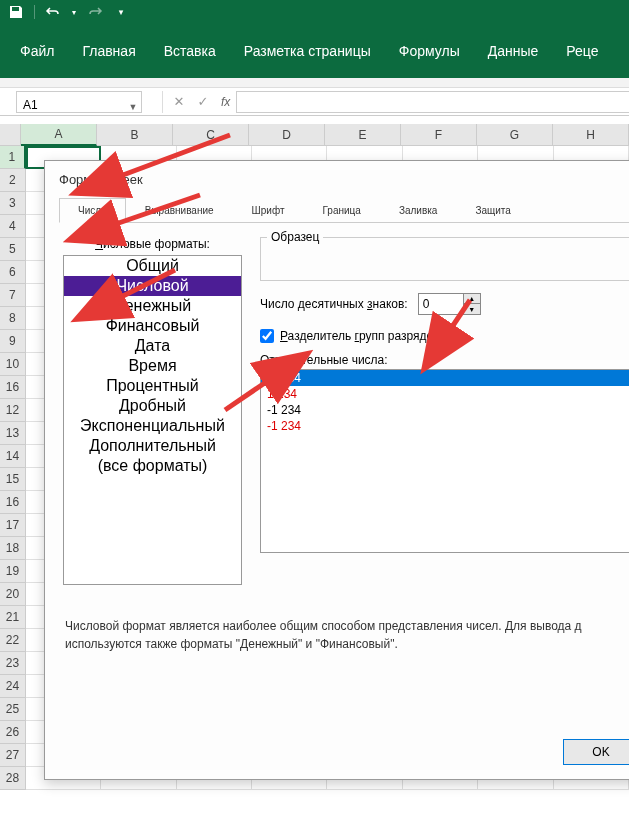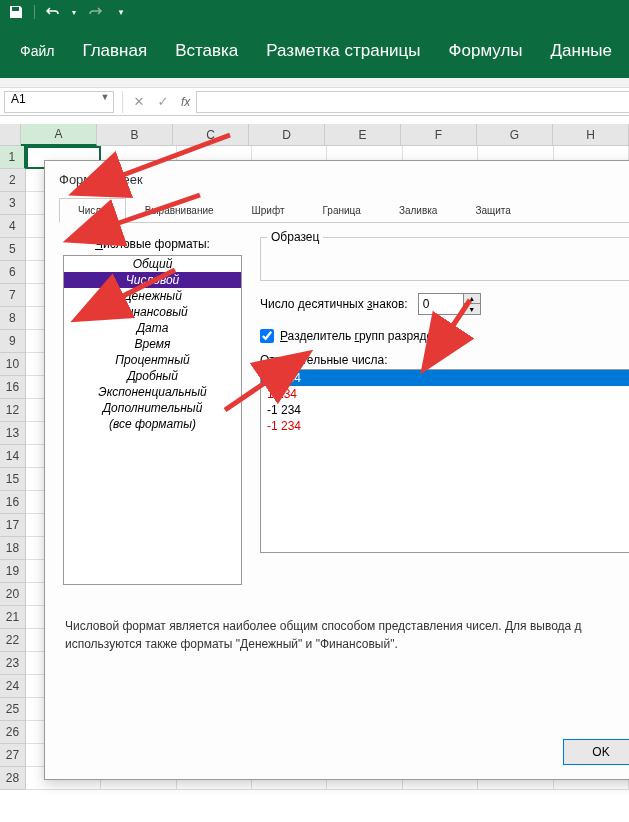--- a/index.html
+++ b/index.html
@@ -3,25 +3,25 @@
 <meta charset="utf-8">
 <style>
 * { box-sizing: border-box; margin: 0; padding: 0; font-family: 'Segoe UI', Tahoma, sans-serif; }
 body { width: 629px; height: 822px; overflow: hidden; background: #fff; position: relative; }
 
 .titlebar { height: 24px; background: #0c6b3f; display: flex; align-items: center; padding: 0 6px; gap: 6px; }
 .qat-icon { width: 20px; height: 20px; display: flex; align-items: center; justify-content: center; color: #fff; }
 .qat-sep { width: 1px; height: 14px; background: rgba(255,255,255,0.3); margin: 0 2px; }
 
 .ribbon-tabs { height: 54px; background: #0c6b3f; display: flex; align-items: center; padding: 0 6px; gap: 0; }
-.ribbon-tab { color: #fff; font-size: 17px; padding: 8px 14px; cursor: pointer; white-space: nowrap; }
+.ribbon-tab { color: #fff; font-size: 14px; padding: 8px 14px; cursor: pointer; white-space: nowrap; }
 .ribbon-tab.file { font-size: 14px; }
 
 .formula-row { height: 28px; background: #fff; border-bottom: 1px solid #ccc; display: flex; align-items: center; }
-.namebox { width: 110px; height: 22px; margin: 0 4px; border: 1px solid #ccc; display: flex; align-items: flex-start; }
+.namebox { width: 126px; height: 22px; margin: 0 16px; border: 1px solid #ccc; display: flex; align-items: flex-end; }
 .namebox-text { flex: 1; padding: 0 6px; font-size: 12px; }
 .namebox-drop { width: 16px; text-align: center; color: #666; font-size: 9px; }
 .fx-btn { width: 24px; height: 22px; display: flex; align-items: center; justify-content: center; color: #999; font-size: 13px; }
 .fx-label { font-style: italic; color: #666; margin: 0 6px; font-size: 12px; }
 .formula-input { flex: 1; height: 22px; border: 1px solid #ccc; border-right: none; }
 
 .sheet-area { position: relative; background: #fff; }
 .col-headers { display: flex; height: 22px; }
 .corner { width: 26px; height: 22px; background: #e6e6e6; border-right: 1px solid #ccc; border-bottom: 1px solid #ccc; }
 .col-hdr { width: 76px; height: 22px; background: #e6e6e6; border-right: 1px solid #ccc; border-bottom: 1px solid #ccc; display: flex; align-items: center; justify-content: center; font-size: 12px; color: #444; }
@@ -39,21 +39,21 @@
 .dlg-tab { padding: 6px 18px; font-size: 10px; color: #333; border: 1px solid transparent; cursor: pointer; position: relative; top: 1px; }
 .dlg-tab.active { border: 1px solid #ccc; border-bottom: 1px solid #fdfdfd; background: #fdfdfd; }
 
 .dlg-content { padding: 14px 8px; display: flex; gap: 18px; }
 .left-col { width: 179px; text-align: center; }
 .cat-label { font-size: 12px; margin-bottom: 4px; display: block; }
 .cat-list { border: 1px solid #999; height: 330px; background: #fff; overflow-y: auto; position: relative; }
 .cat-list::-webkit-scrollbar { width: 16px; }
 .cat-list::-webkit-scrollbar-track { background: #f0f0f0; }
 .cat-list::-webkit-scrollbar-thumb { background: #ccc; }
-.cat-item { padding: 1px 6px; font-size: 12px; cursor: pointer; font-style: italic; }
+.cat-item { padding: 1px 6px; font-size: 16px; cursor: pointer; }
 .cat-item.sel { background: #4c1d95; color: #fff; }
 
 .right-col { flex: 1; }
 .sample-box { border: 1px solid #ccc; height: 44px; position: relative; margin-bottom: 12px; }
 .sample-box legend { font-size: 12px; padding: 0 4px; position: absolute; top: -8px; left: 6px; background: #fdfdfd; }
 .field-row { display: flex; align-items: center; gap: 10px; margin-bottom: 14px; font-size: 12px; }
 .spinner { display: flex; border: 1px solid #888; height: 22px; }
 .spinner input { width: 44px; border: none; padding: 0 4px; font-size: 12px; outline: none; }
 .spinner-btns { display: flex; flex-direction: column; border-left: 1px solid #888; }
 .spinner-btn { width: 16px; height: 10px; background: #e8e8e8; display: flex; align-items: center; justify-content: center; font-size: 7px; cursor: pointer; border-bottom: 1px solid #888; }

